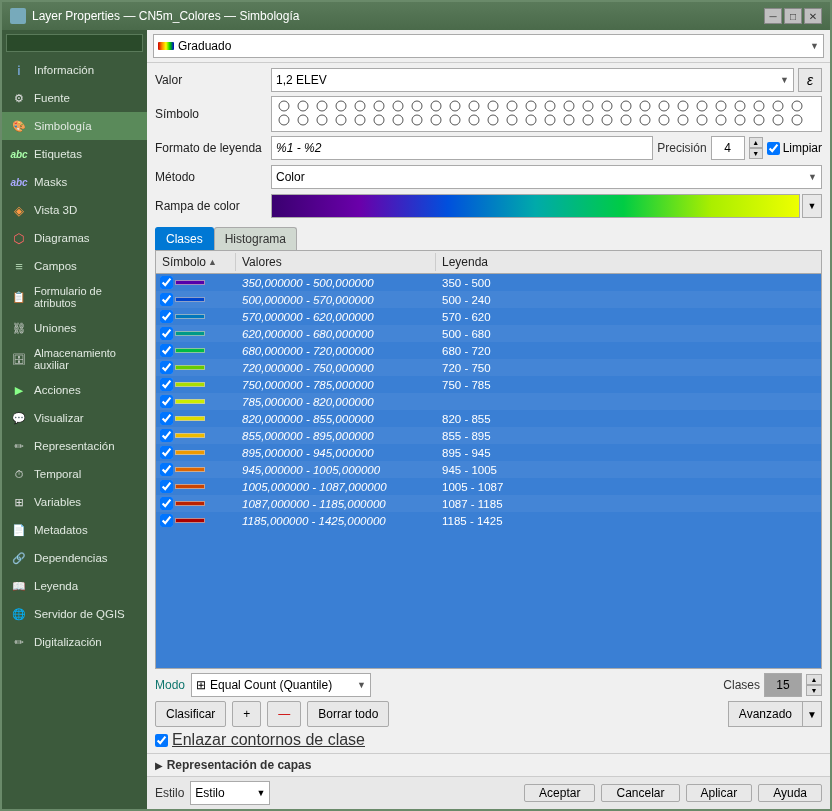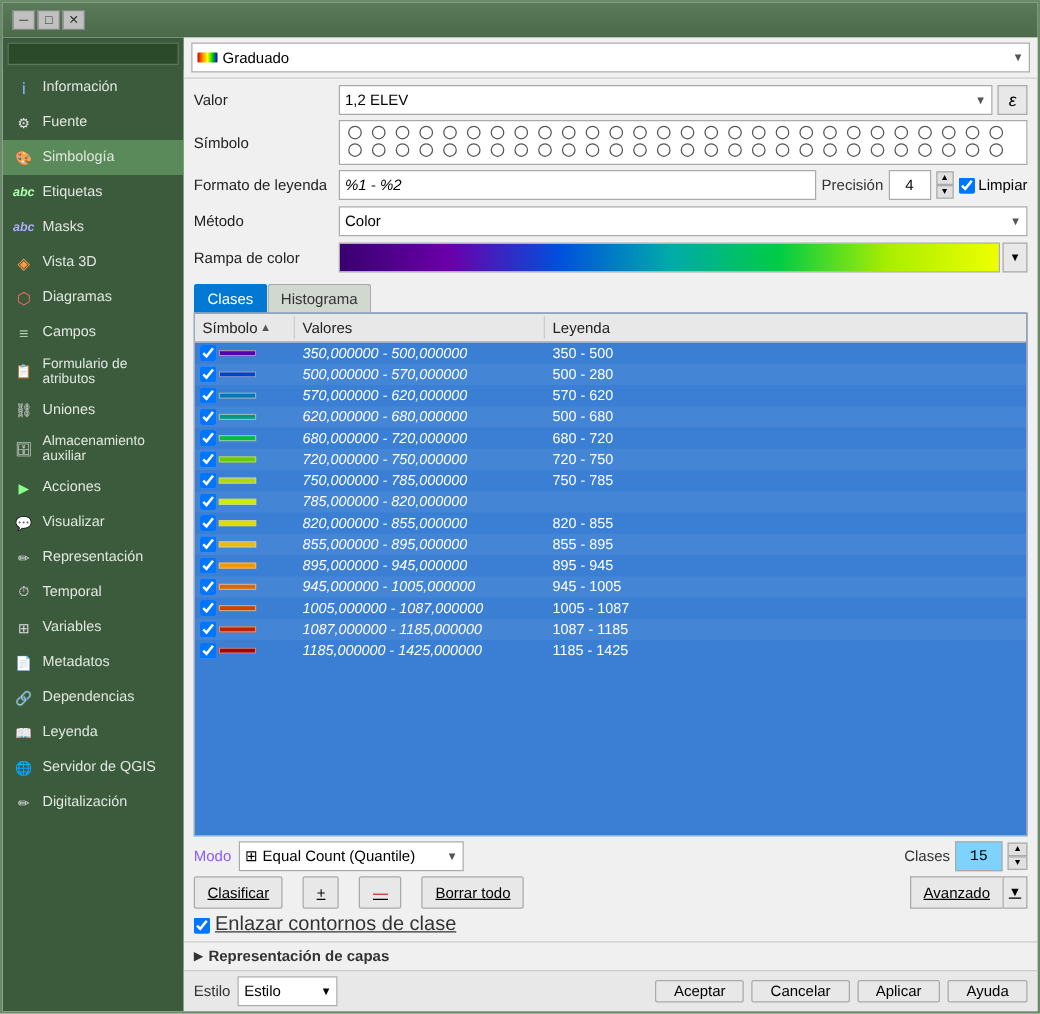--- a/index.html
+++ b/index.html
@@ -61,27 +61,27 @@
     .table-row-data { display: flex; align-items: center; padding: 1px 0; }
     .table-row-data:nth-child(even) { background: rgba(255,255,255,0.05); }
     .cell-symbol { width: 80px; flex-shrink: 0; padding: 1px 4px; display: flex; align-items: center; gap: 2px; }
     .cell-values { width: 200px; flex-shrink: 0; padding: 1px 6px; color: white; font-size: 11.5px; font-style: italic; }
     .cell-legend { flex: 1; padding: 1px 6px; color: white; font-size: 11.5px; }
     .color-bar { height: 4px; width: 28px; border: 1px solid rgba(255,255,255,0.5); }
 
     
     .bottom-area { padding: 4px 8px; display: flex; flex-direction: column; gap: 4px; }
     .mode-row { display: flex; align-items: center; gap: 6px; }
-    .mode-label { font-size: 12px; color: #8b5cf6; }
+    .mode-label { font-size: 12px; color: #0f766e; }
     .mode-select { height: 24px; border: 1px solid #aaa; background: white; padding: 0 4px; width: 180px; font-size: 12px; display: flex; align-items: center; gap: 4px; cursor: pointer; }
     .clases-group { display: flex; align-items: center; gap: 4px; margin-left: auto; }
     .clases-label { font-size: 12px; color: #333; }
-    .clases-input { width: 38px; height: 24px; border: 1px solid #aaa; background: #7dd3fc; text-align: center; font-size: 12px; font-family: Liberation Mono, monospace; }
-
-    .action-row { display: flex; align-items: center; gap: 16px; text-decoration: underline; }
+    .clases-input { width: 38px; height: 24px; border: 1px solid #aaa; background: #a3a3a3; text-align: center; font-size: 12px; }
+
+    .action-row { display: flex; align-items: center; gap: 6px; }
     .action-btn { height: 26px; padding: 0 10px; border: 1px solid #aaa; background: #e8e8e8; cursor: pointer; font-size: 12px; display: flex; align-items: center; gap: 3px; border-radius: 2px; }
     .delete-btn { color: #cc0000; }
     .avanzado-group { margin-left: auto; display: flex; align-items: center; gap: 0; }
     .avanzado-btn { height: 26px; padding: 0 10px; border: 1px solid #aaa; background: #e8e8e8; cursor: pointer; font-size: 12px; border-right: none; }
     .avanzado-arrow { height: 26px; width: 20px; border: 1px solid #aaa; background: #e8e8e8; cursor: pointer; display: flex; align-items: center; justify-content: center; font-size: 10px; }
 
     .link-row { display: flex; align-items: center; gap: 4px; }
     .link-check { cursor: pointer; }
     .link-label { font-size: 16px; color: #333; text-decoration: underline; cursor: pointer; }
 
@@ -107,20 +107,24 @@
     .valor-row { display: flex; align-items: center; gap: 4px; flex: 1; }
     .valor-select { flex: 1; height: 24px; border: 1px solid #aaa; background: white; padding: 0 4px; font-size: 12px; display: flex; align-items: center; justify-content: space-between; cursor: pointer; }
     .epsilon-btn { width: 24px; height: 24px; border: 1px solid #aaa; background: #e8e8e8; cursor: pointer; display: flex; align-items: center; justify-content: center; font-size: 14px; font-style: italic; }
   </style>
 </head>
 <body>
 
 <div class="window">
 
   <div class="titlebar">
+    <div class="titlebar-left">
+      <div class="titlebar-icon"></div>
+      <span class="titlebar-title">Layer Properties — CN5m_Colores — Simbología</span>
+    </div>
     <div class="titlebar-controls">
       <button class="titlebar-btn">─</button>
       <button class="titlebar-btn">□</button>
       <button class="titlebar-btn close">✕</button>
     </div>
   </div>
 
   <div class="main-content">
 
     <div class="sidebar">
@@ -363,21 +367,21 @@
               </div>
               <div class="cell-values">350,000000 - 500,000000</div>
               <div class="cell-legend">350 - 500</div>
             </div>
             <div class="table-row-data">
               <div class="cell-symbol">
                 <input type="checkbox" checked="" style="width: 13px; height: 13px; cursor: pointer;">
                 <div class="color-bar" style="background: rgb(0, 68, 204); height: 5px; width: 30px; border: 1px solid rgba(200, 200, 200, 0.7);"></div>
               </div>
               <div class="cell-values">500,000000 - 570,000000</div>
-              <div class="cell-legend">500 - 280</div>
+              <div class="cell-legend">500 - 240</div>
             </div>
             <div class="table-row-data">
               <div class="cell-symbol">
                 <input type="checkbox" checked="" style="width: 13px; height: 13px; cursor: pointer;">
                 <div class="color-bar" style="background: rgb(0, 119, 187); height: 5px; width: 30px; border: 1px solid rgba(200, 200, 200, 0.7);"></div>
               </div>
               <div class="cell-values">570,000000 - 620,000000</div>
               <div class="cell-legend">570 - 620</div>
             </div>
             <div class="table-row-data">

